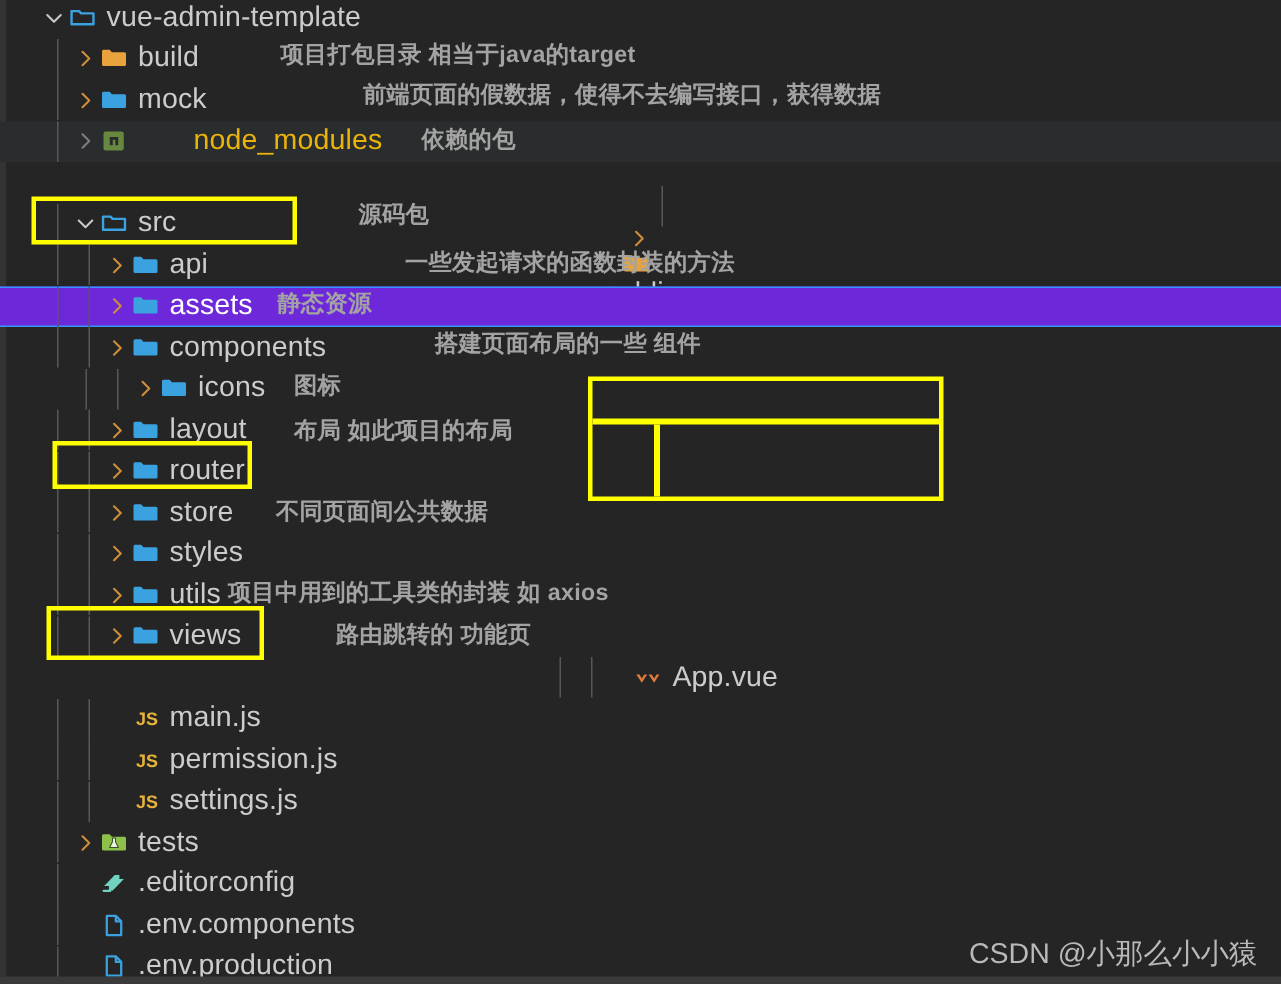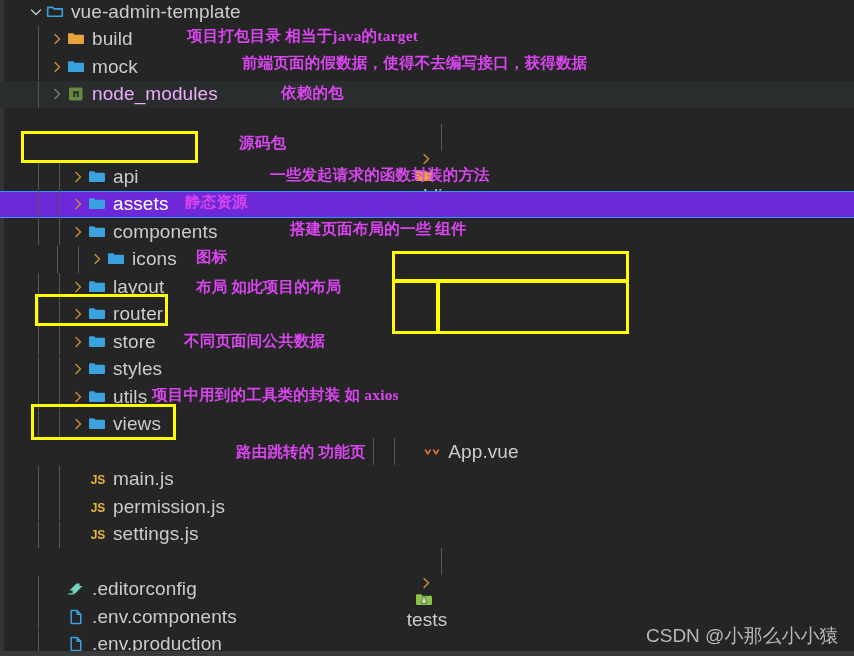--- a/index.html
+++ b/index.html
@@ -30,28 +30,28 @@
     flex:0 0 auto;width:16px;height:16px;position:relative;margin-right:2px;
   }
   .twisty svg{display:block;}
 
   .ficon{flex:0 0 auto;width:18px;height:18px;margin-right:7px;position:relative;}
   .ficon svg{display:block;}
 
   .label{
     color:#cccccc;font-size:19px;white-space:nowrap;letter-spacing:.1px;
   }
-  .label.muted{color:#f0abfc;}
+  .label.muted{color:#eab308;margin-left:37px;}
   .label.sel{color:#ffffff;}
 
   
   .anno{
-    position:absolute;color:#d946ef;font-weight:bold;font-size:15.5px;
+    position:absolute;color:#a3a3a3;font-weight:bold;font-size:15.5px;
     white-space:nowrap;letter-spacing:.2px;
-    font-family:Liberation Serif, serif;
+    font-family:Liberation Sans, sans-serif;
   }
 
   
   .hlbox{position:absolute;border:3px solid #ffff00;box-sizing:border-box;pointer-events:none;}
 
   
   #layoutdiag{position:absolute;}
   #layoutdiag .outer{position:absolute;left:0;top:0;right:0;bottom:0;border:3px solid #ffff00;box-sizing:border-box;}
   #layoutdiag .hbar{position:absolute;left:3px;right:3px;height:4px;background:#ffff00;}
   #layoutdiag .vbar{position:absolute;width:4px;background:#ffff00;}
@@ -146,20 +146,36 @@
             <path d="M6 3.5 L10.5 8 L6 12.5" fill="none" stroke="#d08d3a" stroke-width="1.4" stroke-linecap="round" stroke-linejoin="round"></path>
           </svg>
         </span>
         <span class="ficon">
           <svg width="18" height="18" viewBox="0 0 18 18">
             <path d="M1 4.2a1 1 0 0 1 1-1h4.1l1.5 1.6H16a1 1 0 0 1 1 1v7.2a1 1 0 0 1-1 1H2a1 1 0 0 1-1-1z" fill="#e8a33d"></path>
           </svg>
         </span>
         <span class="label">public</span>
       </div>
+      <div class="row" style="top: 135.5px;">
+        <span class="indent" style="width: 49px;">
+          <span class="guide" style="left: 38px;"></span>
+        </span>
+        <span class="twisty">
+          <svg width="16" height="16" viewBox="0 0 16 16">
+            <path d="M3.5 6 L8 10.5 L12.5 6" fill="none" stroke="#c8c8c8" stroke-width="1.4" stroke-linecap="round" stroke-linejoin="round"></path>
+          </svg>
+        </span>
+        <span class="ficon">
+          <svg width="18" height="18" viewBox="0 0 18 18">
+            <path d="M1.7 4.4h5.0l1.4 1.5H16.3v7.3H1.7z" fill="none" stroke="#3ba2e0" stroke-width="1.6" stroke-linejoin="round"></path>
+          </svg>
+        </span>
+        <span class="label">src</span>
+      </div>
       <div class="row" style="top: 163px;">
         <span class="indent" style="width: 70px;">
           <span class="guide" style="left: 38px;"></span>
           <span class="guide" style="left: 59px;"></span>
         </span>
         <span class="twisty">
           <svg width="16" height="16" viewBox="0 0 16 16">
             <path d="M6 3.5 L10.5 8 L6 12.5" fill="none" stroke="#d08d3a" stroke-width="1.4" stroke-linecap="round" stroke-linejoin="round"></path>
           </svg>
         </span>
@@ -369,21 +385,21 @@
           <span class="guide" style="left: 59px;"></span>
         </span>
         <span class="twisty"></span>
         <span class="ficon">
           <svg width="20" height="18" viewBox="0 0 20 18">
             <text x="10" y="13.6" text-anchor="middle" font-family="Liberation Sans, sans-serif" font-size="12" font-weight="bold" fill="#e8b339">JS</text>
           </svg>
         </span>
         <span class="label">settings.js</span>
       </div>
-      <div class="row" style="top: 548px; flex-direction: column;">
+      <div class="row" style="top: 548px;">
         <span class="indent" style="width: 49px;">
           <span class="guide" style="left: 38px;"></span>
         </span>
         <span class="twisty">
           <svg width="16" height="16" viewBox="0 0 16 16">
             <path d="M6 3.5 L10.5 8 L6 12.5" fill="none" stroke="#d08d3a" stroke-width="1.4" stroke-linecap="round" stroke-linejoin="round"></path>
           </svg>
         </span>
         <span class="ficon">
           <svg width="18" height="18" viewBox="0 0 18 18">
@@ -439,21 +455,21 @@
       <div class="anno" style="left: 242px; top: 53px;">前端页面的假数据，使得不去编写接口，获得数据</div>
       <div class="anno" style="left: 281px; top: 83px;">依赖的包</div>
       <div class="anno" style="left: 239px; top: 133px;">源码包</div>
       <div class="anno" style="left: 270px; top: 165px;">一些发起请求的函数封装的方法</div>
       <div class="anno" style="left: 185px; top: 192px;">静态资源</div>
       <div class="anno" style="left: 290px; top: 219px;">搭建页面布局的一些 组件</div>
       <div class="anno" style="left: 196px; top: 247px;">图标</div>
       <div class="anno" style="left: 196px; top: 277px;">布局  如此项目的布局</div>
       <div class="anno" style="left: 184px; top: 331px;">不同页面间公共数据</div>
       <div class="anno" style="left: 152px; top: 385px;">项目中用到的工具类的封装  如 axios</div>
-      <div class="anno" style="left: 236px; top: 413px; margin-top: 29px;">路由跳转的 功能页</div>
+      <div class="anno" style="left: 224px; top: 413px;">路由跳转的 功能页</div>
     </div>
 
   <div id="boxlayer">
       <div class="hlbox" style="left: 21px; top: 131px; width: 177px; height: 32px;"></div>
       <div class="hlbox" style="left: 35px; top: 294px; width: 133px; height: 32px;"></div>
       <div class="hlbox" style="left: 31px; top: 404px; width: 145px; height: 36px;"></div>
     </div>
 
   <div id="layoutdiag" style="left: 392px; top: 251px; width: 237px; height: 83px;">
     <div class="outer"></div>

